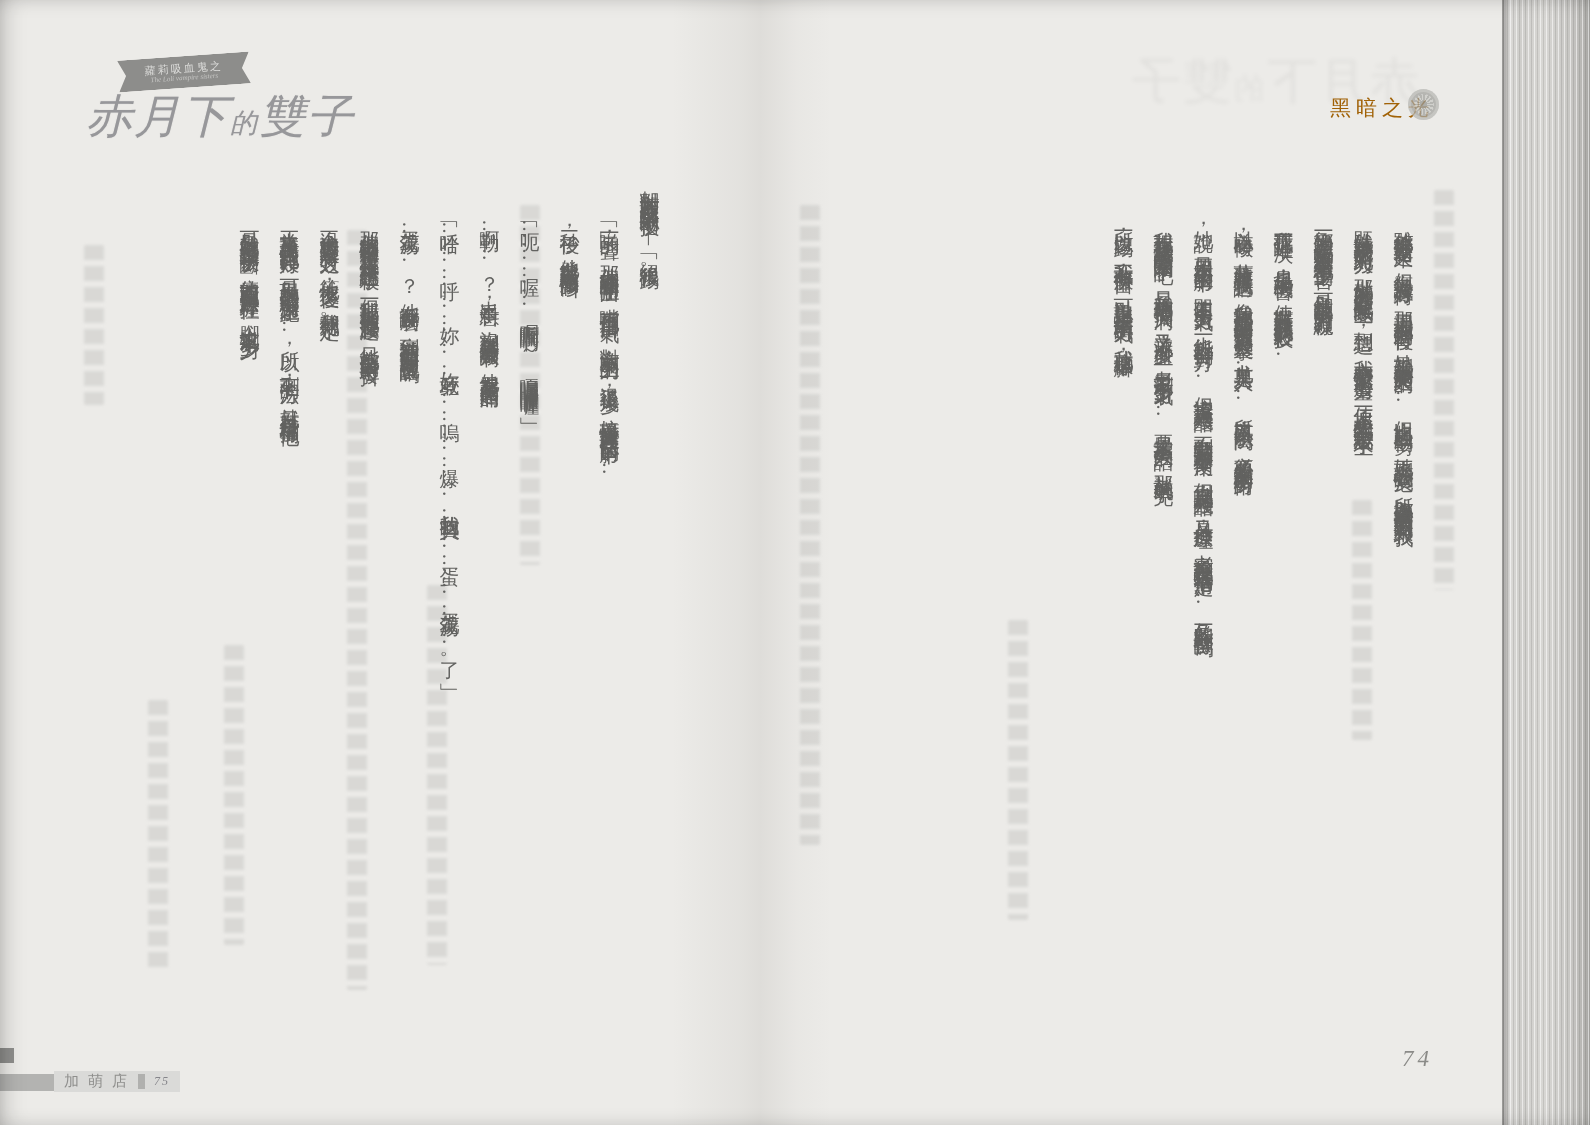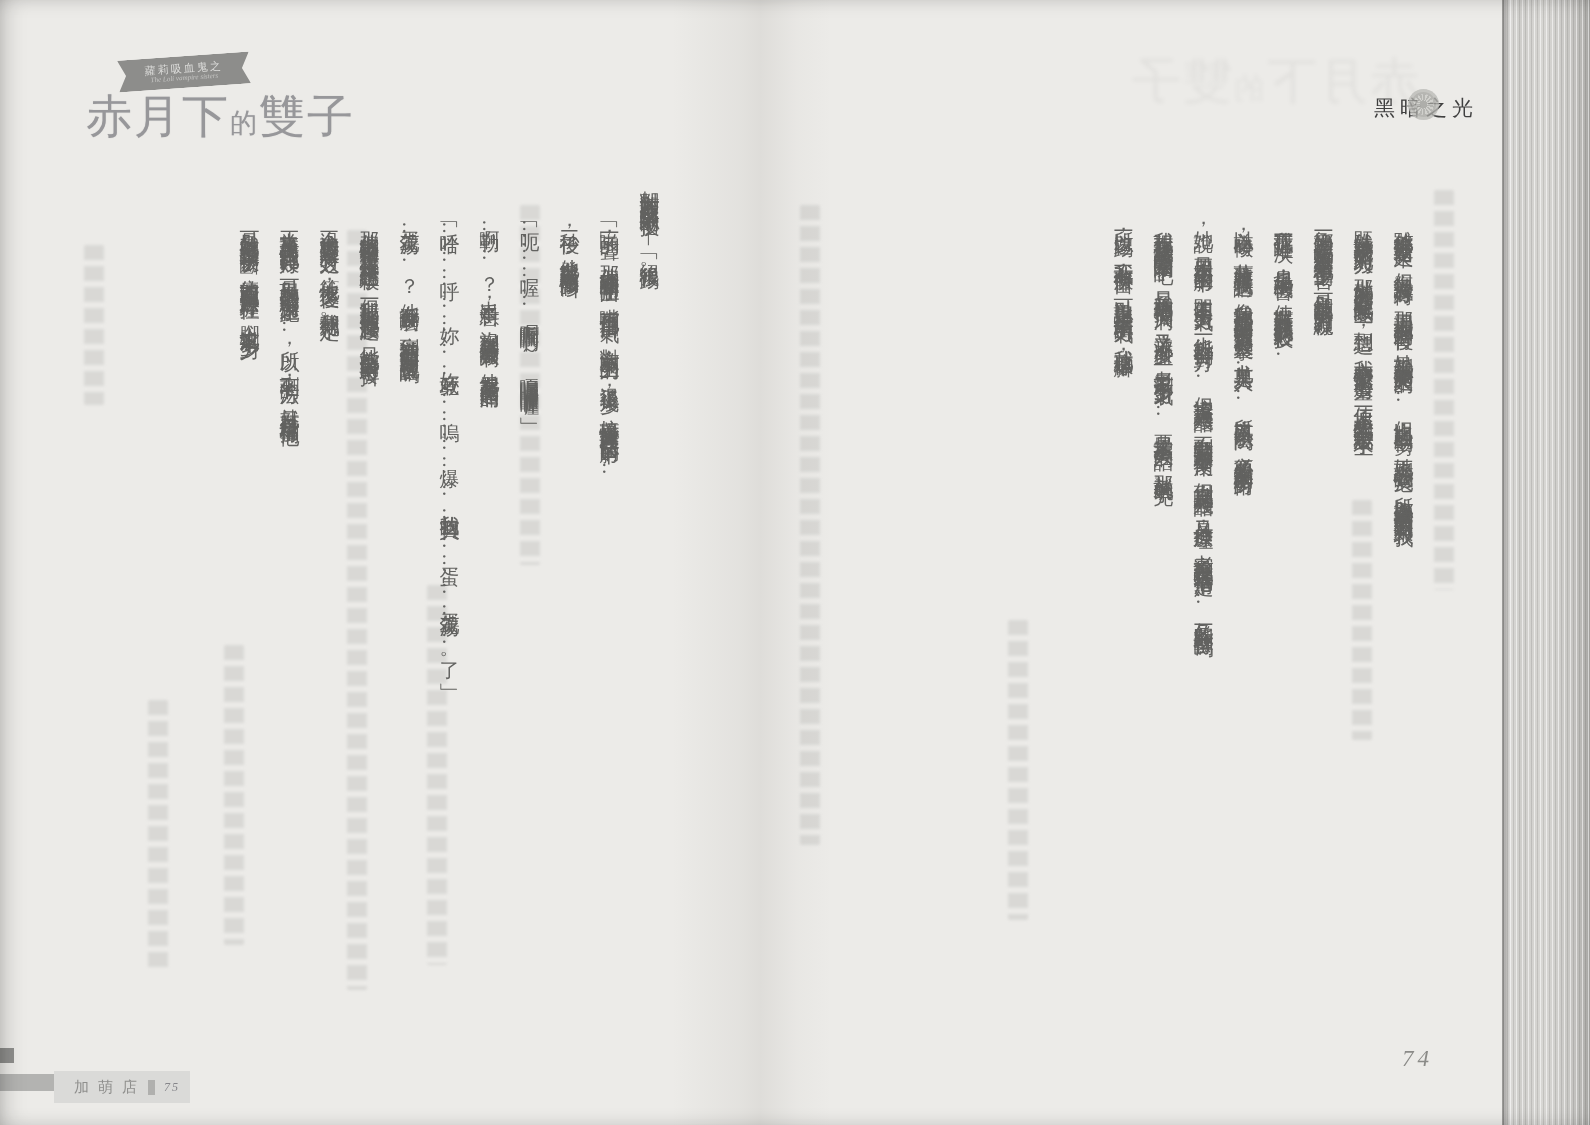--- a/index.html
+++ b/index.html
@@ -32,27 +32,28 @@
     clip-path:polygon(0% 0%,100% 0%,94% 50%,100% 100%,0% 100%,6% 50%);
     display:flex;flex-direction:column;align-items:center;justify-content:center;
     color:#dcdcda;text-align:center;
   }
   .ribbon .l1{font-size:11px;letter-spacing:2px;line-height:12px;font-family:"Liberation Sans",sans-serif;}
   .ribbon .l2{font-size:7px;line-height:9px;font-style:italic;color:#c6c6c4;}
   .series-title{
     position:absolute;left:2px;top:34px;width:300px;
     font-size:46px;color:#97979a;letter-spacing:2px;white-space:nowrap;
     text-shadow:0 0 1px rgba(150,150,150,.4);
+    font-style:italic;
   }
   .series-title .small{font-size:27px;}
   
   .chapter{
     position:absolute;left:1330px;top:94px;z-index:4;
-    font-size:21px;letter-spacing:5px;color:#404040;
-    font-family:"Liberation Sans",sans-serif;white-space:nowrap;margin-left:44px;
+    font-size:21px;letter-spacing:5px;color:#a16207;
+    font-family:"Liberation Sans",sans-serif;white-space:nowrap;
   }
   .chapter-icon{
     position:absolute;left:1408px;top:89px;width:31px;height:31px;border-radius:50%;
     background:
       radial-gradient(circle at 50% 50%, #9a9a96 0 4px, transparent 4px),
       repeating-conic-gradient(#a3a39f 0 12deg, #c9c9c5 12deg 24deg);
     box-shadow:inset 0 0 0 3px #b9b9b5, inset 0 0 0 5px #a5a5a1;
     opacity:.75;z-index:4;
   }
   .ghost-title{
@@ -65,22 +66,22 @@
   .ghost{
     position:absolute;width:20px;z-index:1;
     filter:blur(1.6px);opacity:.5;border-radius:2px;
     background:repeating-linear-gradient(180deg,
       rgba(138,138,136,.38) 0 15px, rgba(138,138,136,0) 15px 21px);
   }
   
   .footer-edge-tab{position:absolute;left:0;top:1048px;width:14px;height:15px;background:#8f8f8d;z-index:4;}
   .footer-edge-strip{position:absolute;left:0;top:1074px;width:54px;height:17px;background:#b3b3b1;z-index:4;}
   .footer-bar{
-    position:absolute;left:54px;top:1071px;height:32px;z-index:4;
-    background:#dadad8;display:flex;align-items:center;padding:0 10px 0 20px;
+    position:absolute;left:54px;top:1071px;height:21px;z-index:4;
+    background:#dadad8;display:flex;align-items:center;padding:0 10px 0 10px;
   }
   .footer-bar .imprint{
     font-size:15px;letter-spacing:9px;color:#8f8f8d;
     font-family:"Liberation Sans",sans-serif;
   }
   .footer-bar .divider{width:7px;height:15px;background:#b0b0ae;margin:0 9px 0 2px;}
   .footer-bar .pnum{font-size:12px;font-style:italic;color:#85858a;letter-spacing:2px;}
   .pnum-right{
     position:absolute;left:1402px;top:1046px;z-index:4;
     font-size:23px;font-style:italic;color:#8b8b88;letter-spacing:4px;

